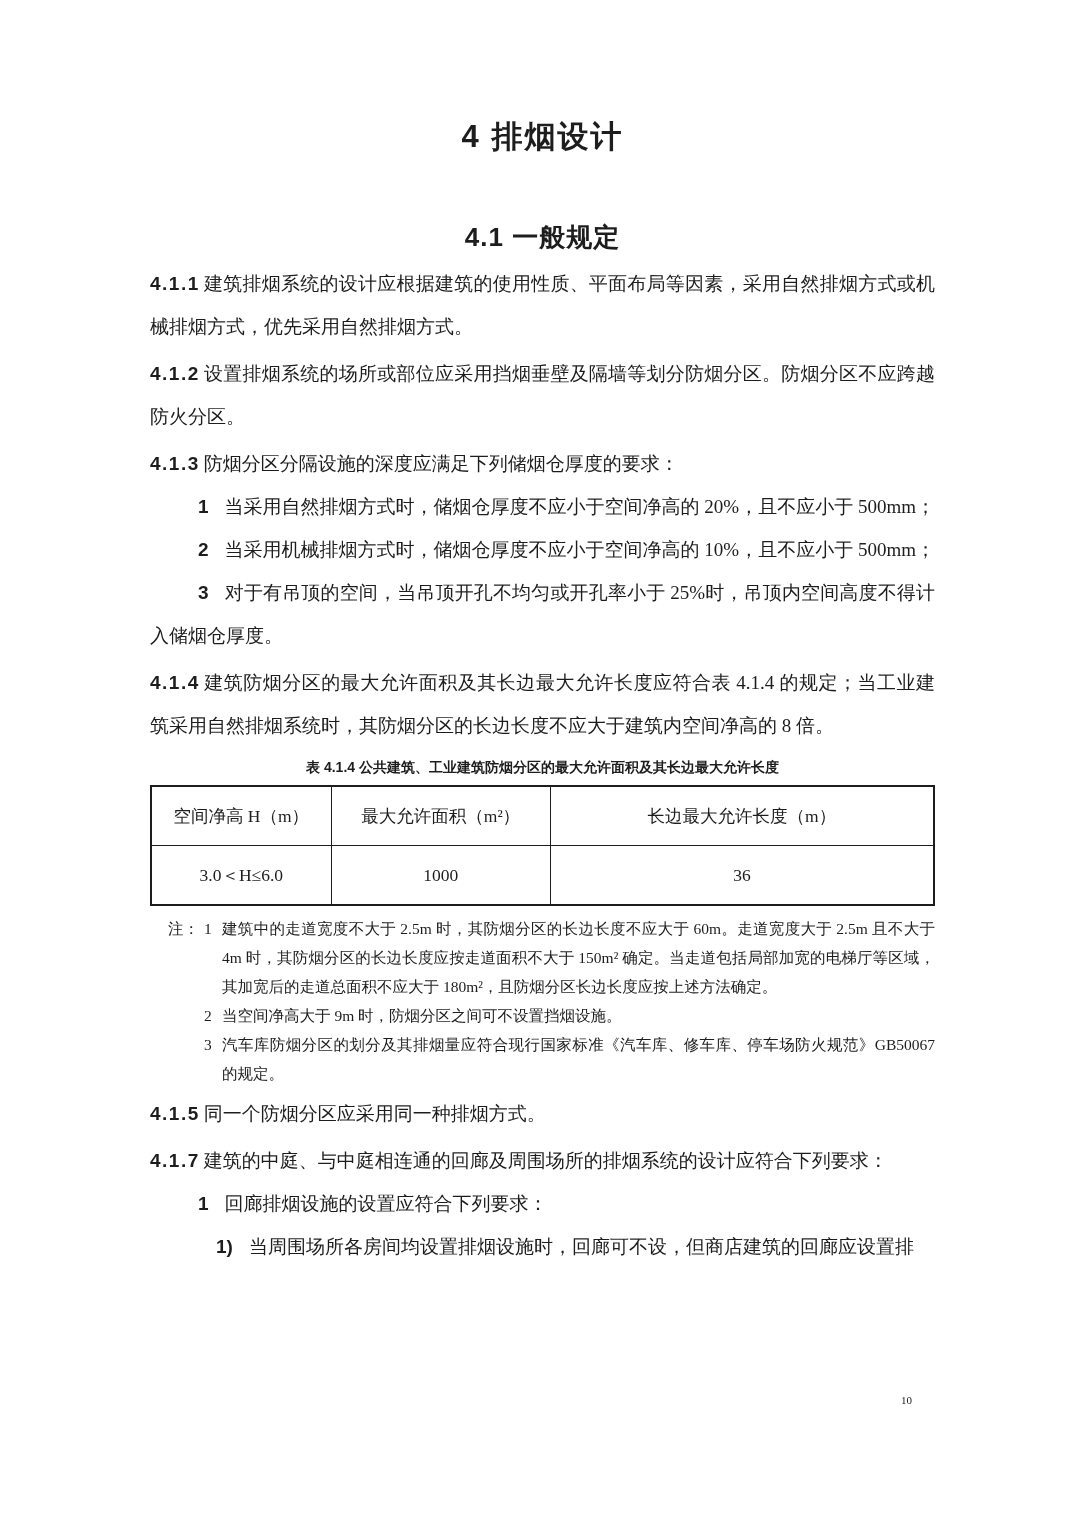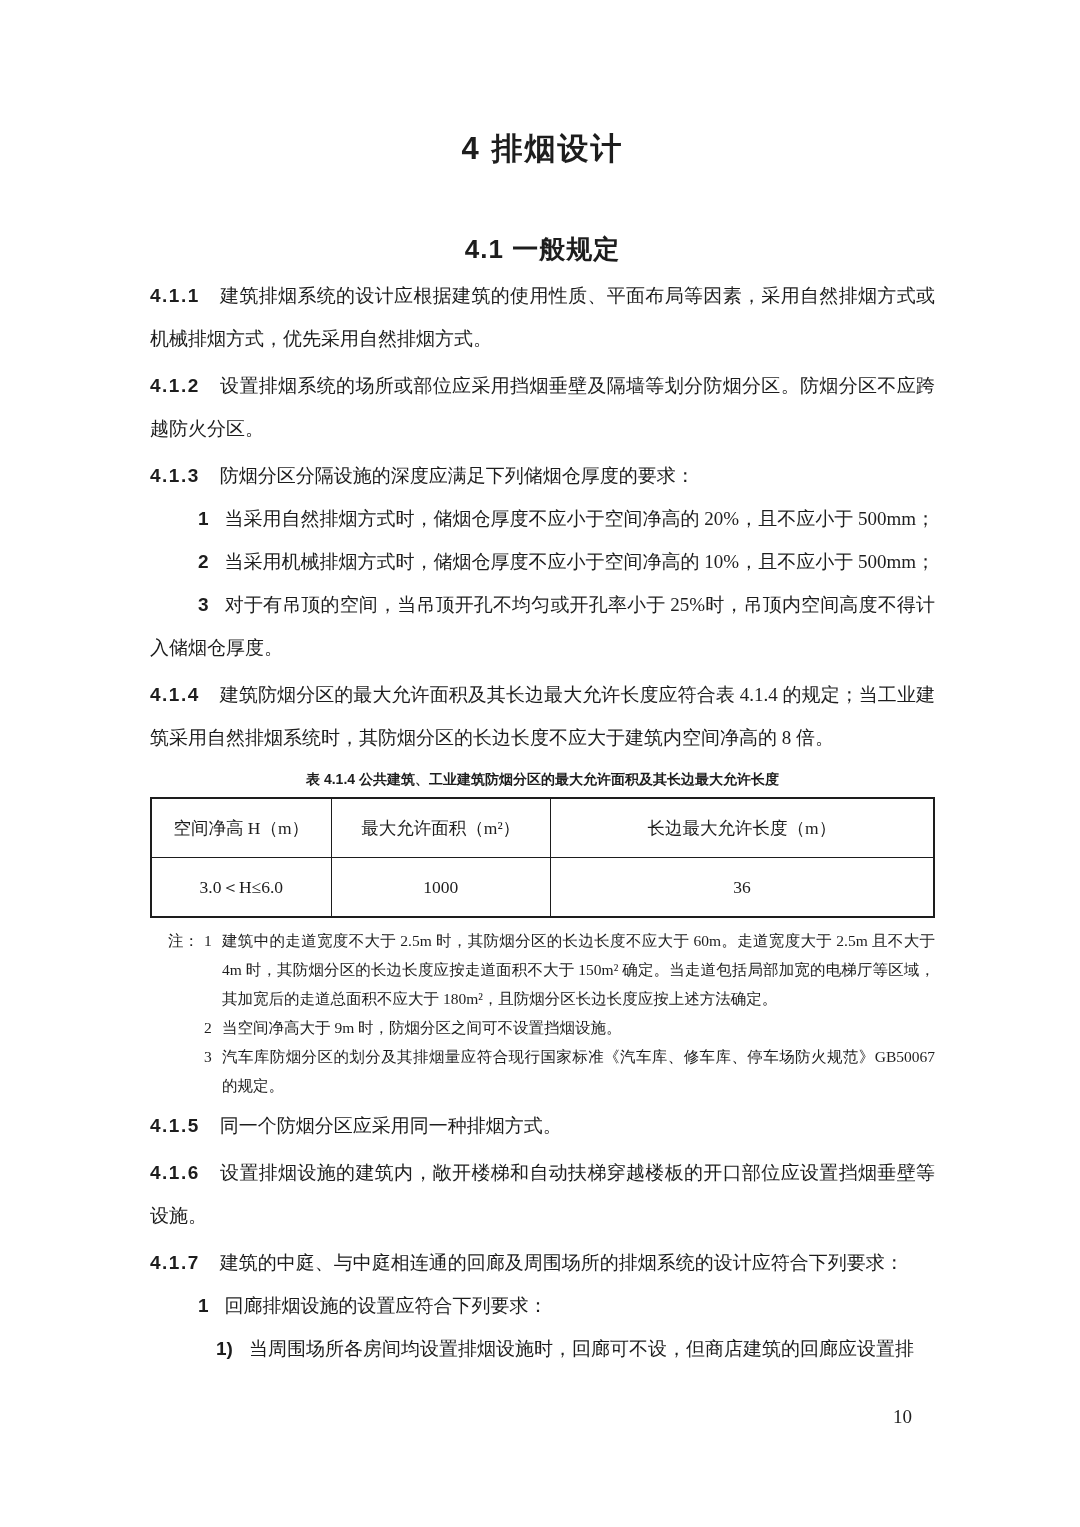--- a/index.html
+++ b/index.html
@@ -16,21 +16,21 @@
     overflow: hidden;
   }
   .page {
     box-sizing: border-box;
     width: 1080px;
     height: 1527px;
     padding: 0 145px 0 150px;
     position: relative;
   }
   .chapter-title {
-    margin: 12px;
+    margin: 0;
     padding-top: 116px;
     text-align: center;
     font-family: "Liberation Sans", "DejaVu Sans", sans-serif;
     font-weight: bold;
     font-size: 31px;
     letter-spacing: 2px;
   }
   .section-title {
     margin: 62px 0 7px 0;
     text-align: center;
@@ -44,21 +44,21 @@
     line-height: 43px;
     text-align: justify;
     margin: 4px 0 0 0;
   }
   p.sub  { text-indent: 48px; margin-top: 0; }
   p.subsub { text-indent: 66px; margin-top: 0; }
   .cnum {
     font-family: "Liberation Sans", "DejaVu Sans", sans-serif;
     font-weight: bold;
     letter-spacing: 1.5px;
-    margin-right: 20px;
+    margin-right: 4px;
   }
   .inum {
     font-family: "Liberation Sans", "DejaVu Sans", sans-serif;
     font-weight: bold;
     margin-right: 16px;
   }
   .table-caption {
     margin: 12px 0 8px 0;
     text-align: center;
     font-family: "Liberation Sans", "DejaVu Sans", sans-serif;
@@ -92,21 +92,21 @@
     display: grid;
     grid-template-columns: 36px 18px 1fr;
   }
   .note-label, .note-num { white-space: nowrap; }
   .note-text { text-align: justify; }
   .clause-415 { margin-top: 8px; }
   .page-number {
     position: absolute;
     top: 1394px;
     right: 168px;
-    font-size: 19px;
+    font-size: 11px;
   }
 </style>
 </head>
 <body>
 
 <div class="page">
 
   <h1 class="chapter-title">4 排烟设计</h1>
 
   <h2 class="section-title">4.1 一般规定</h2>
@@ -160,21 +160,20 @@
     </div>
     <div class="note-row">
       <span class="note-label"></span>
       <span class="note-num">3</span>
       <span class="note-text">汽车库防烟分区的划分及其排烟量应符合现行国家标准《汽车库、修车库、停车场防火规范》GB50067 的规定。</span>
     </div>
   </div>
 
   <p class="clause clause-415"><span class="cnum">4.1.5</span><span>同一个防烟分区应采用同一种排烟方式。</span></p>
 
-  <p class="clause"><span class="cnum">4.1.6</span><span>设置排烟设施的建筑内，敞开楼梯和自动扶梯穿越楼板的开口部位应设置挡烟垂壁等设施。</span></p>
 
   <p class="clause"><span class="cnum">4.1.7</span><span>建筑的中庭、与中庭相连通的回廊及周围场所的排烟系统的设计应符合下列要求：</span></p>
 
   <p class="sub"><span class="inum">1</span><span>回廊排烟设施的设置应符合下列要求：</span></p>
 
   <p class="subsub"><span class="inum">1)</span><span>当周围场所各房间均设置排烟设施时，回廊可不设，但商店建筑的回廊应设置排</span></p>
 
   <div class="page-number">10</div>
 
 </div>

